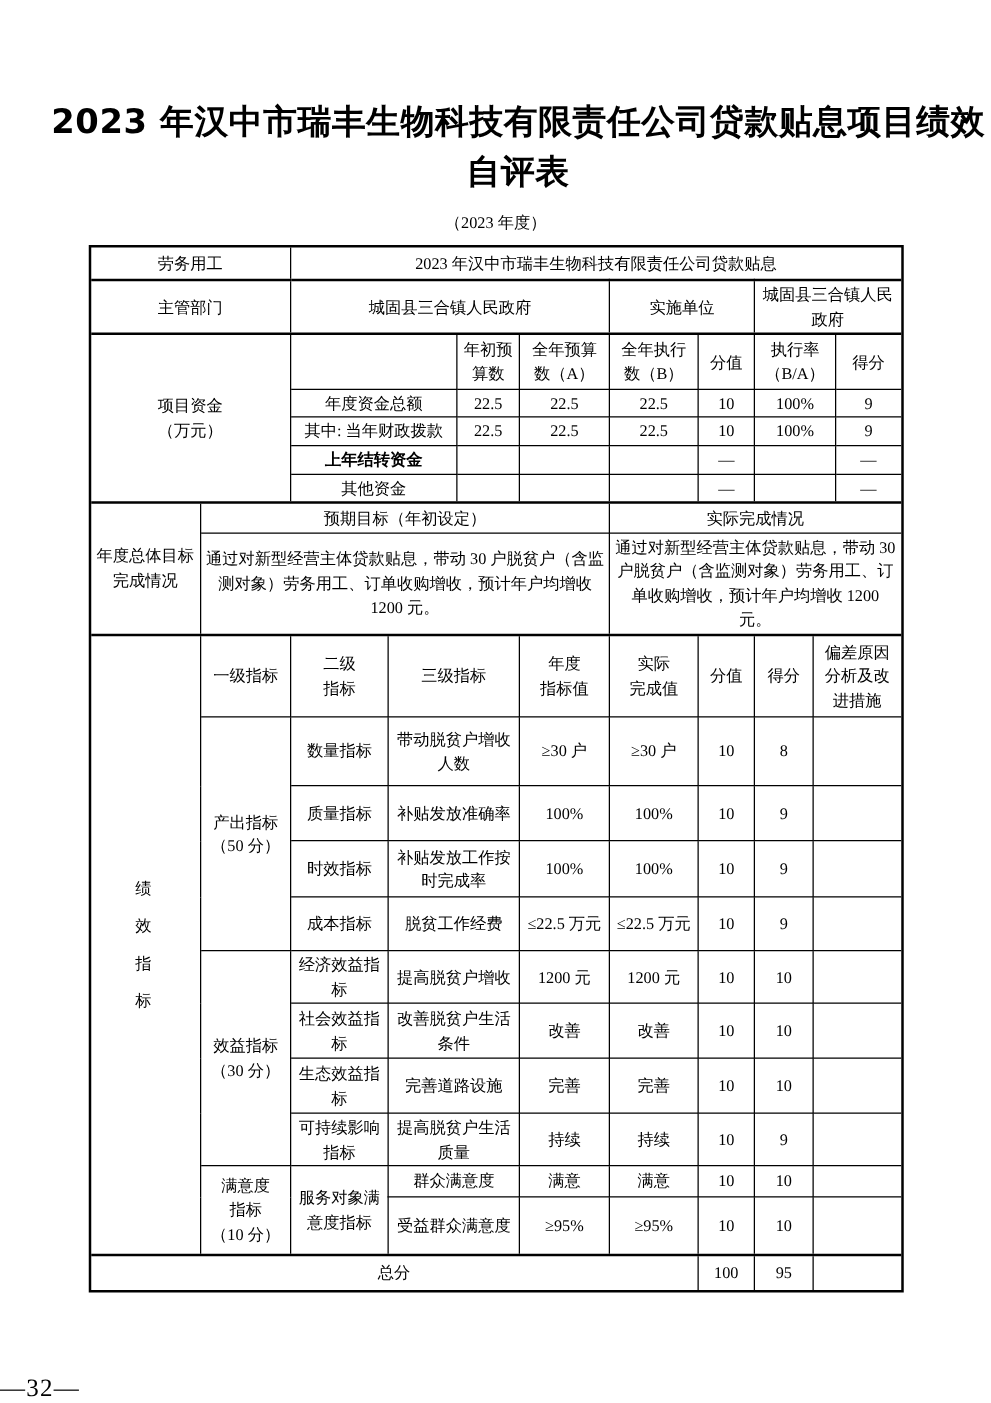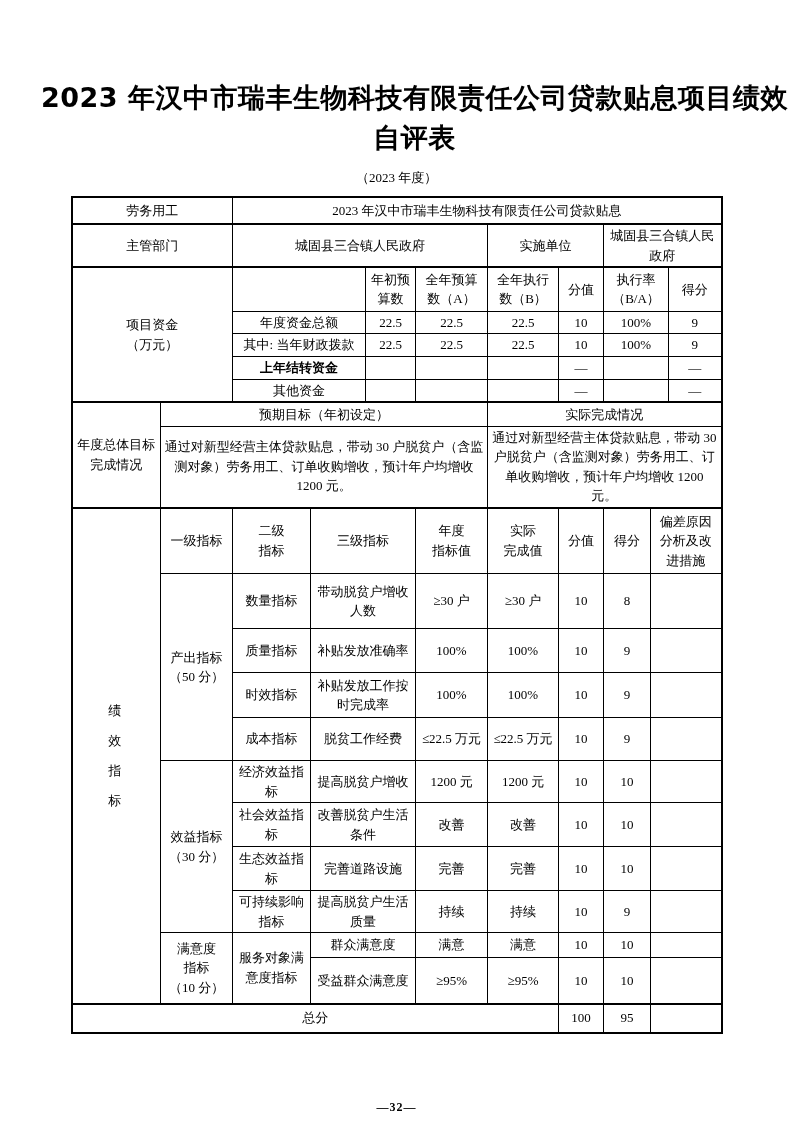--- a/index.html
+++ b/index.html
@@ -24,21 +24,21 @@
   .hsep { height:0; border-top:2px solid #000; }
   .thickb td { border-bottom-width:2px; }
 
   .tal { text-align:left; }
   .tar { text-align:right;font-weight:bold; }
   .pre { white-space:pre-line; }
   .goal-text { padding:2px 6px; }
   td.vert { padding:0; }
   .vert-inner { width:16px; margin:0 auto; word-break:break-all;
     line-height:30px; text-align:left; }
-  .pageno { text-align:center; margin-top:66px; font-size:12px; letter-spacing:1px;font-weight:bold; }
+  .pageno { margin-top:66px; font-size:20px; letter-spacing:1px; }
 </style>
 </head>
 <body>
 
 <div class="page">
 
   <div class="title-block">
     <div>2023 年汉中市瑞丰生物科技有限责任公司贷款贴息项目绩效</div>
     <div>自评表</div>
   </div>

